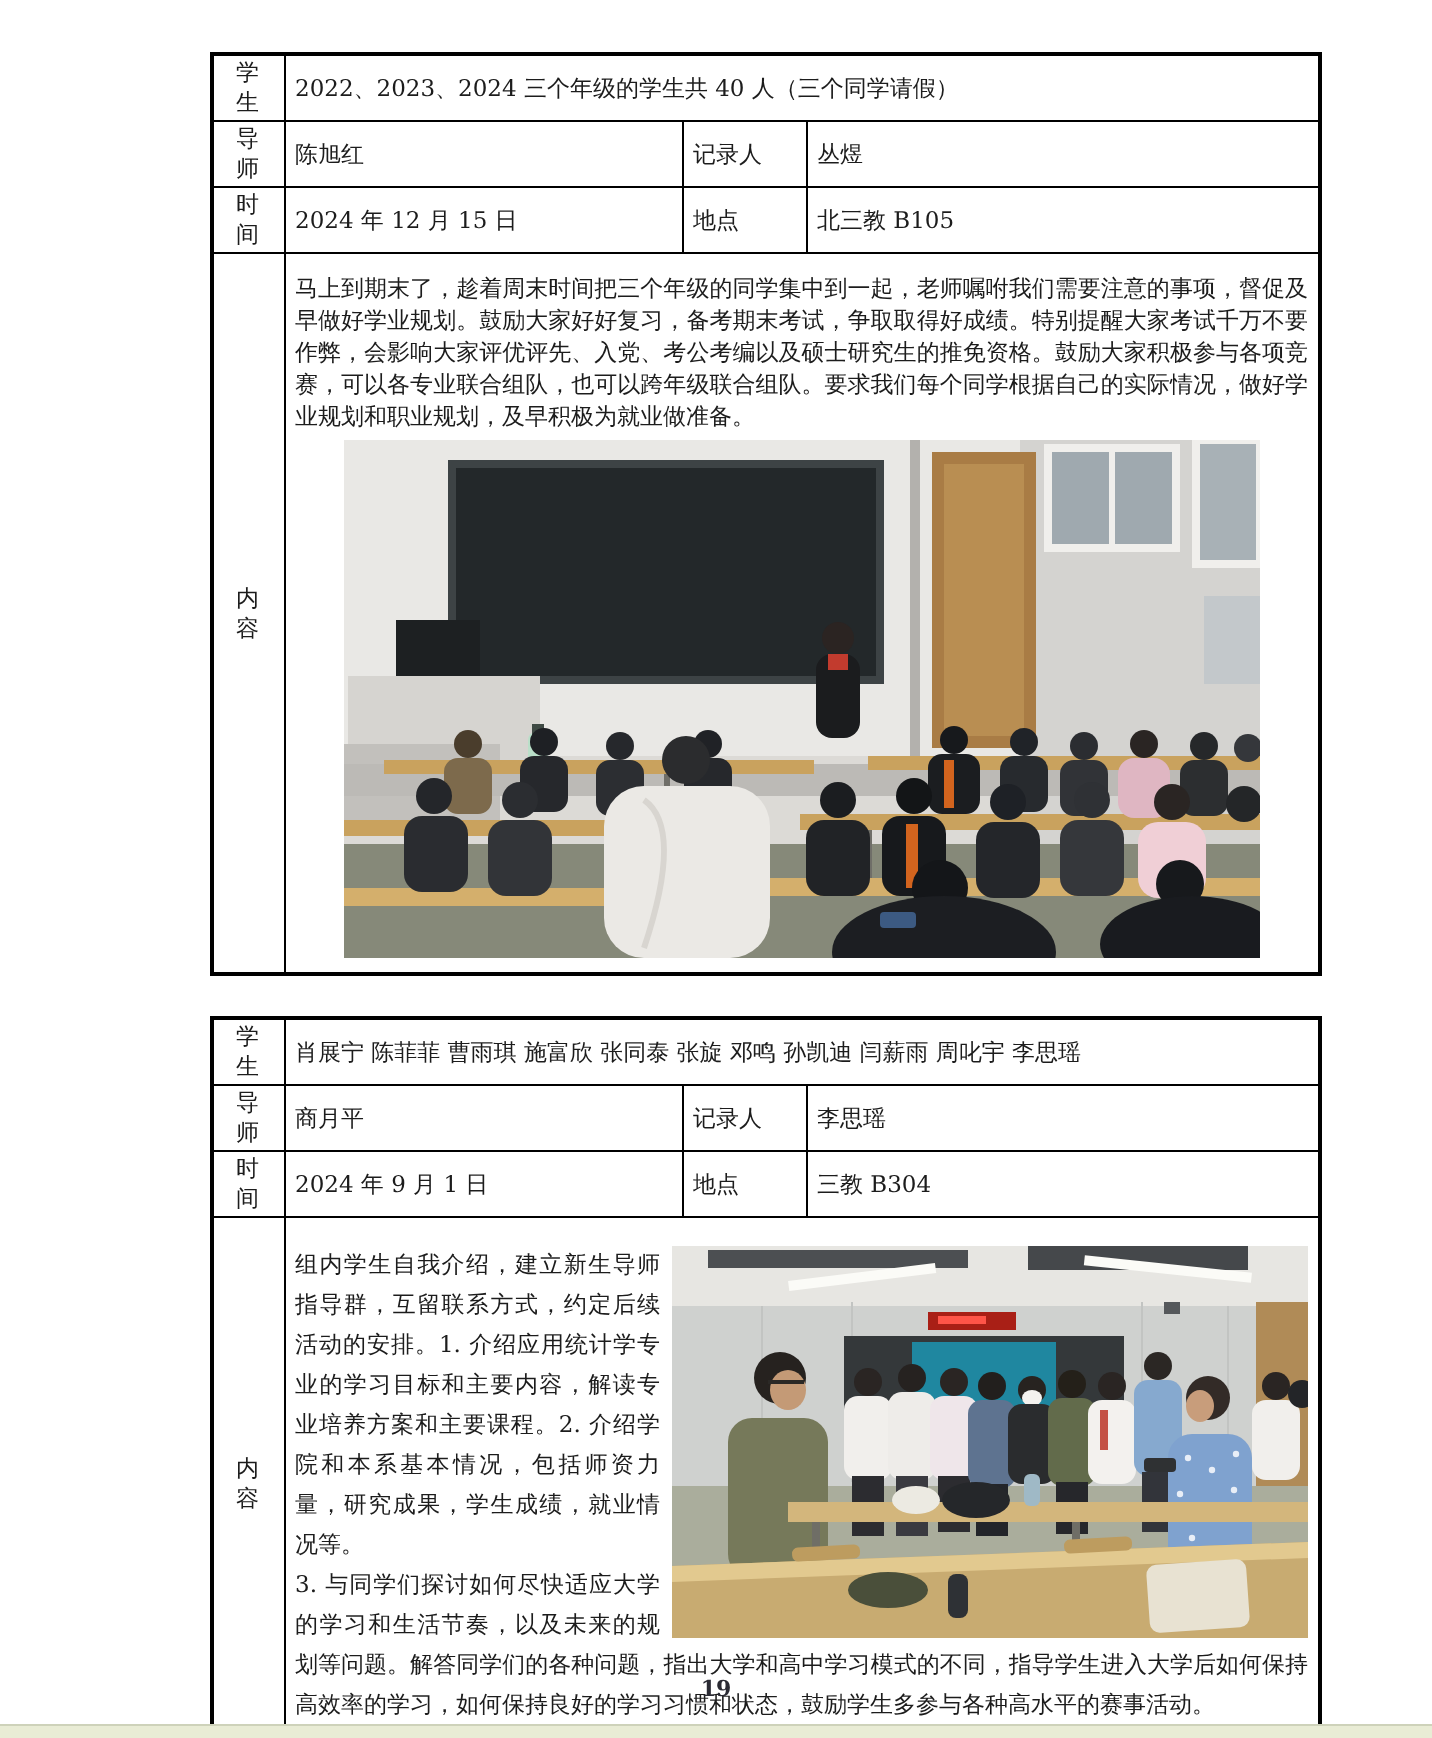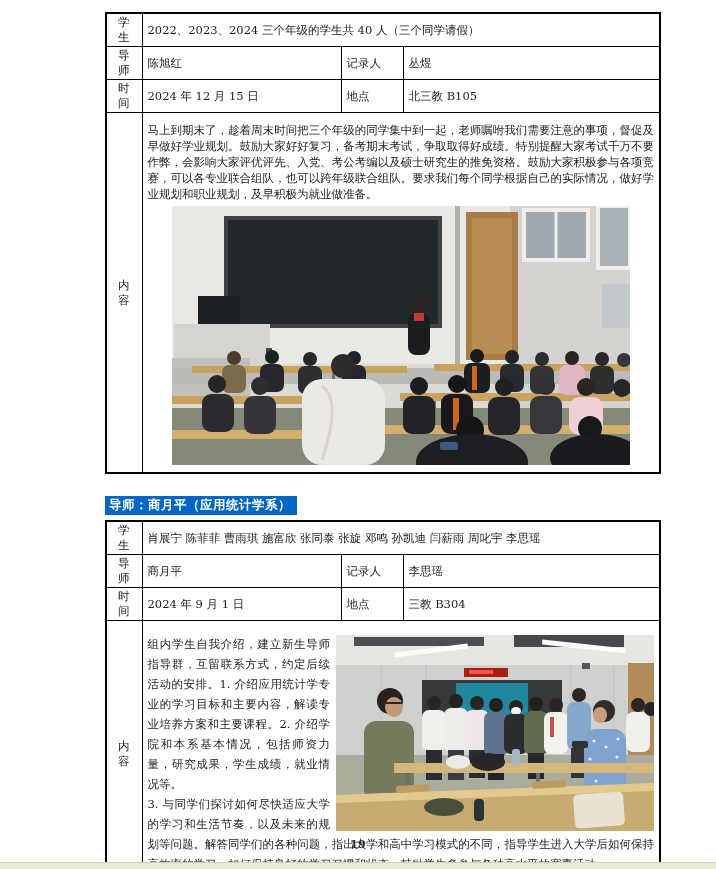--- a/index.html
+++ b/index.html
@@ -13,21 +13,21 @@
   .section{margin:0}
   .section + .section{margin-top:20px}
   .bar{
     display:inline-block;background:#0067c8;color:#fff;
     font-family:"DejaVu Sans","Liberation Sans",sans-serif;
     font-weight:bold;font-size:12.5px;line-height:18px;
     padding:0 6px 1px 4px;letter-spacing:.5px;
   }
   table.meeting{
     border-collapse:collapse;table-layout:fixed;width:554px;
-    margin-top:5px;border:2px solid #000;
+    margin-top:19px;border:2px solid #000;
   }
   table.meeting td{
     border:1px solid #000;font-size:11.5px;line-height:15px;
     padding:1px 5px;vertical-align:middle;
   }
   td.lab{text-align:center;padding:1px 2px;letter-spacing:1px}
   tr.r1 td{height:19px}
   tr.r2 td,tr.r3 td{height:20px}
   td.mid{text-align:left}
   td.content-cell{padding:2px 8px;vertical-align:top}
@@ -183,21 +183,20 @@
             <circle cx="418" cy="222" r="12" fill="#17191c"></circle>
             <ellipse cx="424" cy="252" rx="46" ry="24" fill="#191b1f"></ellipse>
           </svg>
         </td>
       </tr>
     </tbody>
       </table>
   </div>
 
   <div class="section">
-    <div class="bar">导师：商月平（应用统计学系）</div>
 
     <table class="meeting">
       <colgroup>
           <col style="width:36px">
           <col style="width:199px">
           <col style="width:62px">
           <col style="width:257px">
         </colgroup>
       <tbody>
           <tr class="r1">

